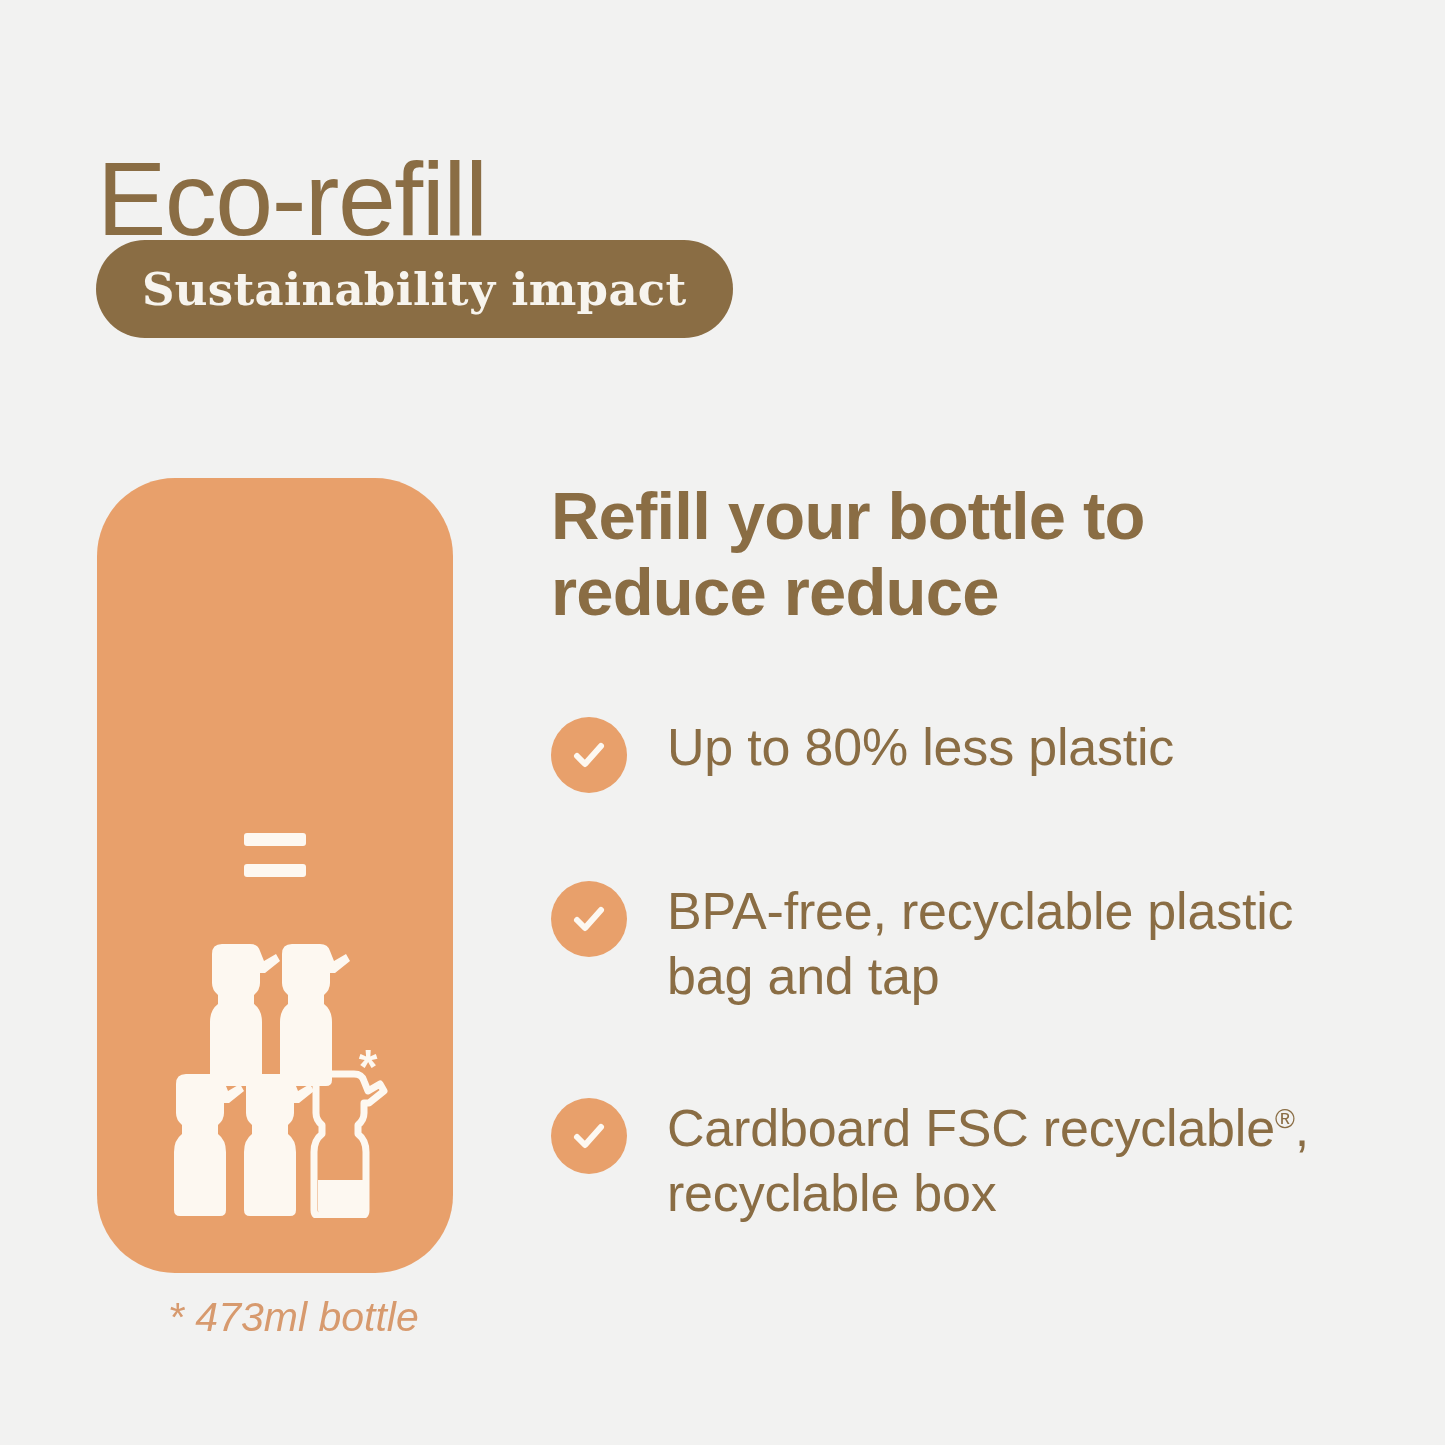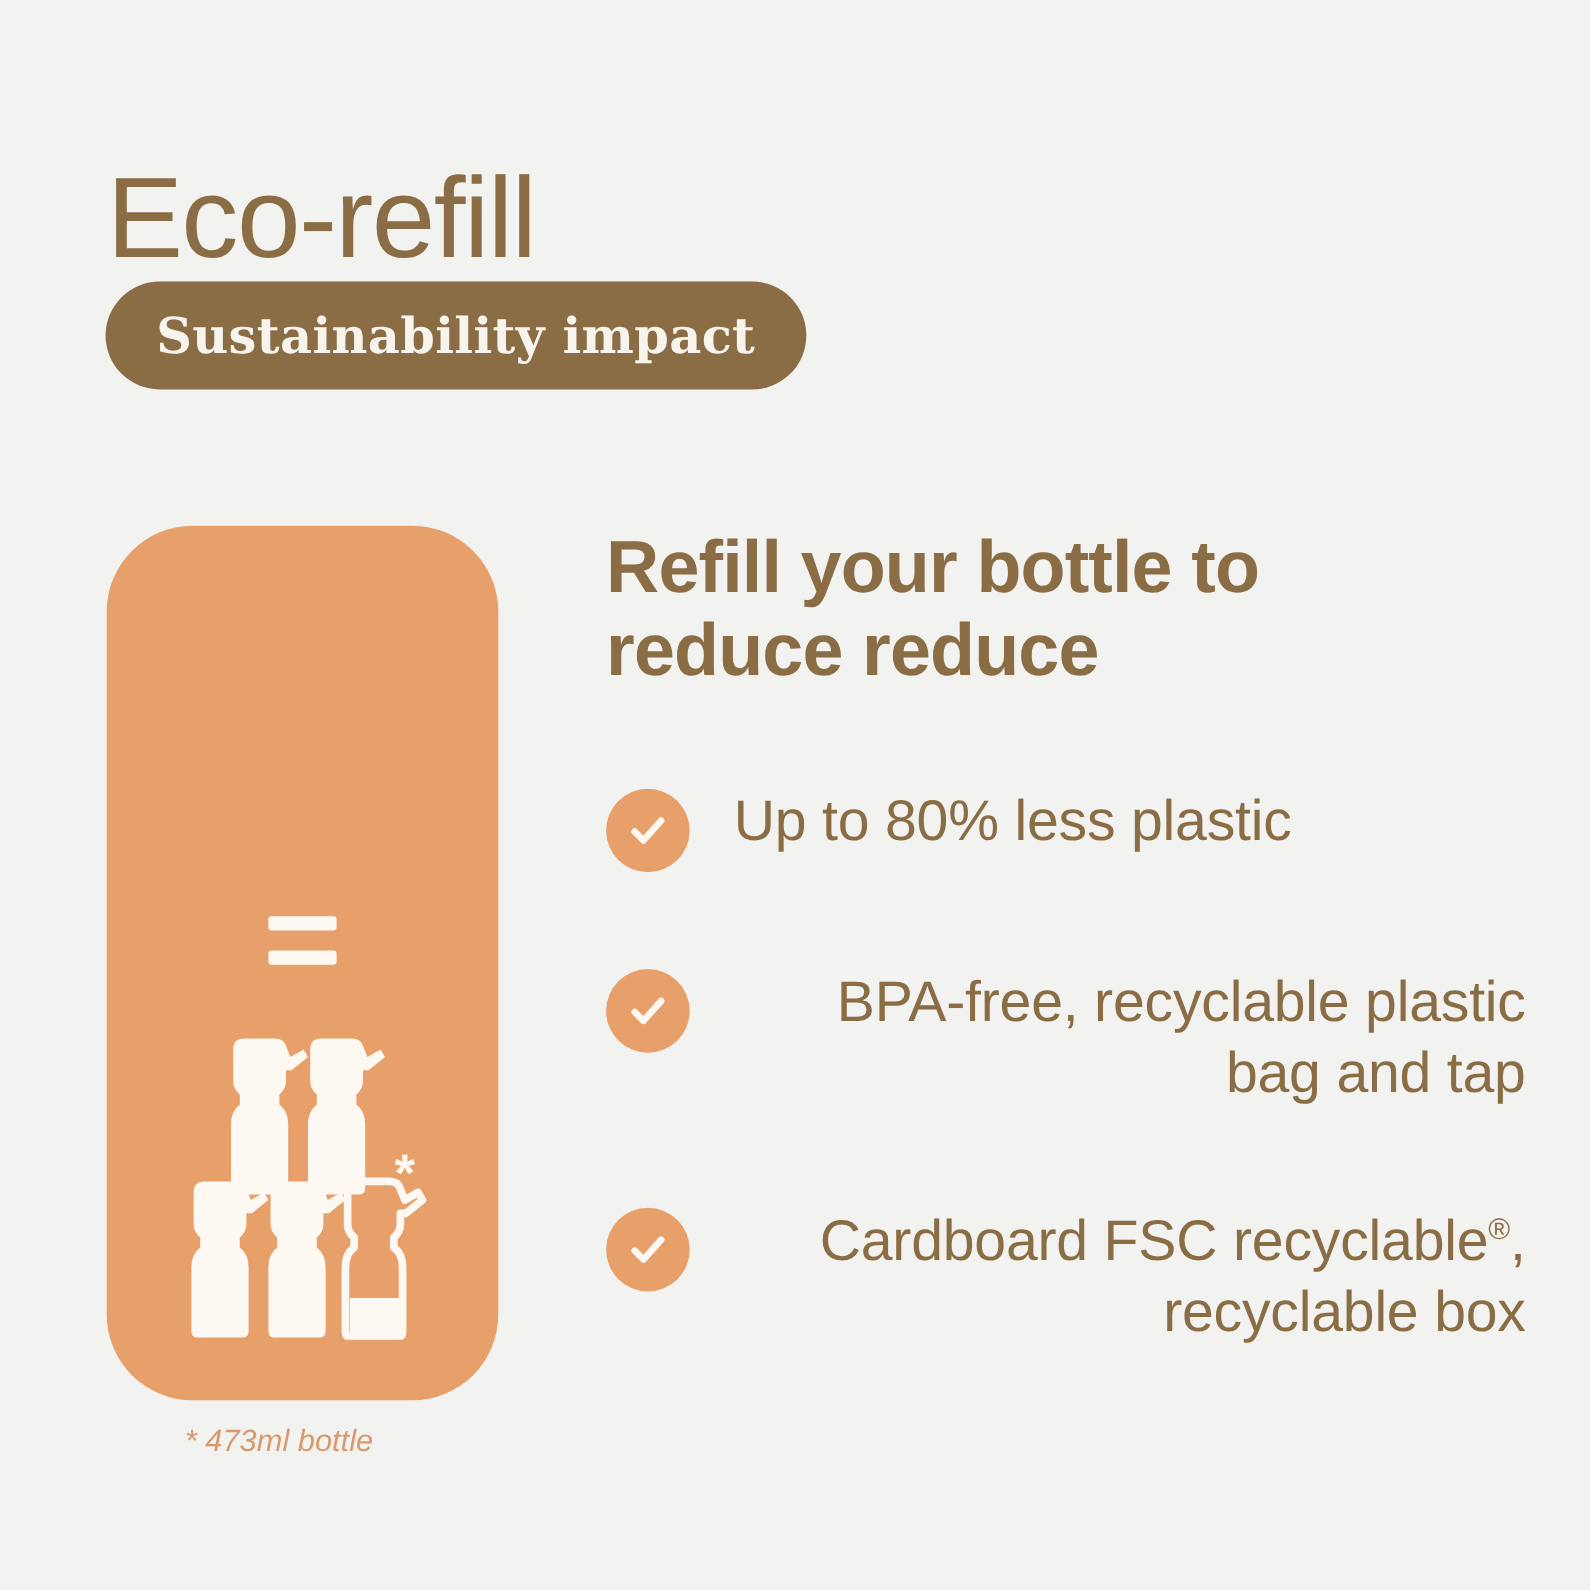--- a/index.html
+++ b/index.html
@@ -31,21 +31,21 @@
     font-weight: 400;
     color: #8a6d44;
     letter-spacing: -1.5px;
     line-height: 1.05;
     white-space: nowrap;
   }
 
   .badge {
     position: absolute;
     left: 96px;
-    top: 256px;
+    top: 240px;
     height: 98px;
     padding: 0 46px;
     border-radius: 49px;
     background: #8a6d44;
     display: flex;
     align-items: center;
     justify-content: center;
   }
   .badge-label {
     font-family: "DejaVu Serif", serif;
@@ -93,21 +93,21 @@
     position: absolute;
     left: 50%;
     top: 450px;
     transform: translateX(-50%);
   }
 
   .footnote {
     position: absolute;
     left: 168px;
     top: 1294px;
-    font-size: 28px;
+    font-size: 41px;
     font-style: italic;
     color: #d79a6e;
     white-space: nowrap;
   }
 
   
   .content {
     position: absolute;
     left: 551px;
     top: 478px;
@@ -126,21 +126,20 @@
 
   .bullet-list {
     list-style: none;
     margin: 0;
     padding: 0;
   }
   .bullet-item {
     display: flex;
     align-items: flex-start;
     margin-bottom: 86px;
-    text-align: right;
   }
   .bullet-item:last-child { margin-bottom: 0; }
 
   .check-badge {
     flex: 0 0 auto;
     width: 76px;
     height: 76px;
     border-radius: 50%;
     background: #e8a06b;
     display: flex;

